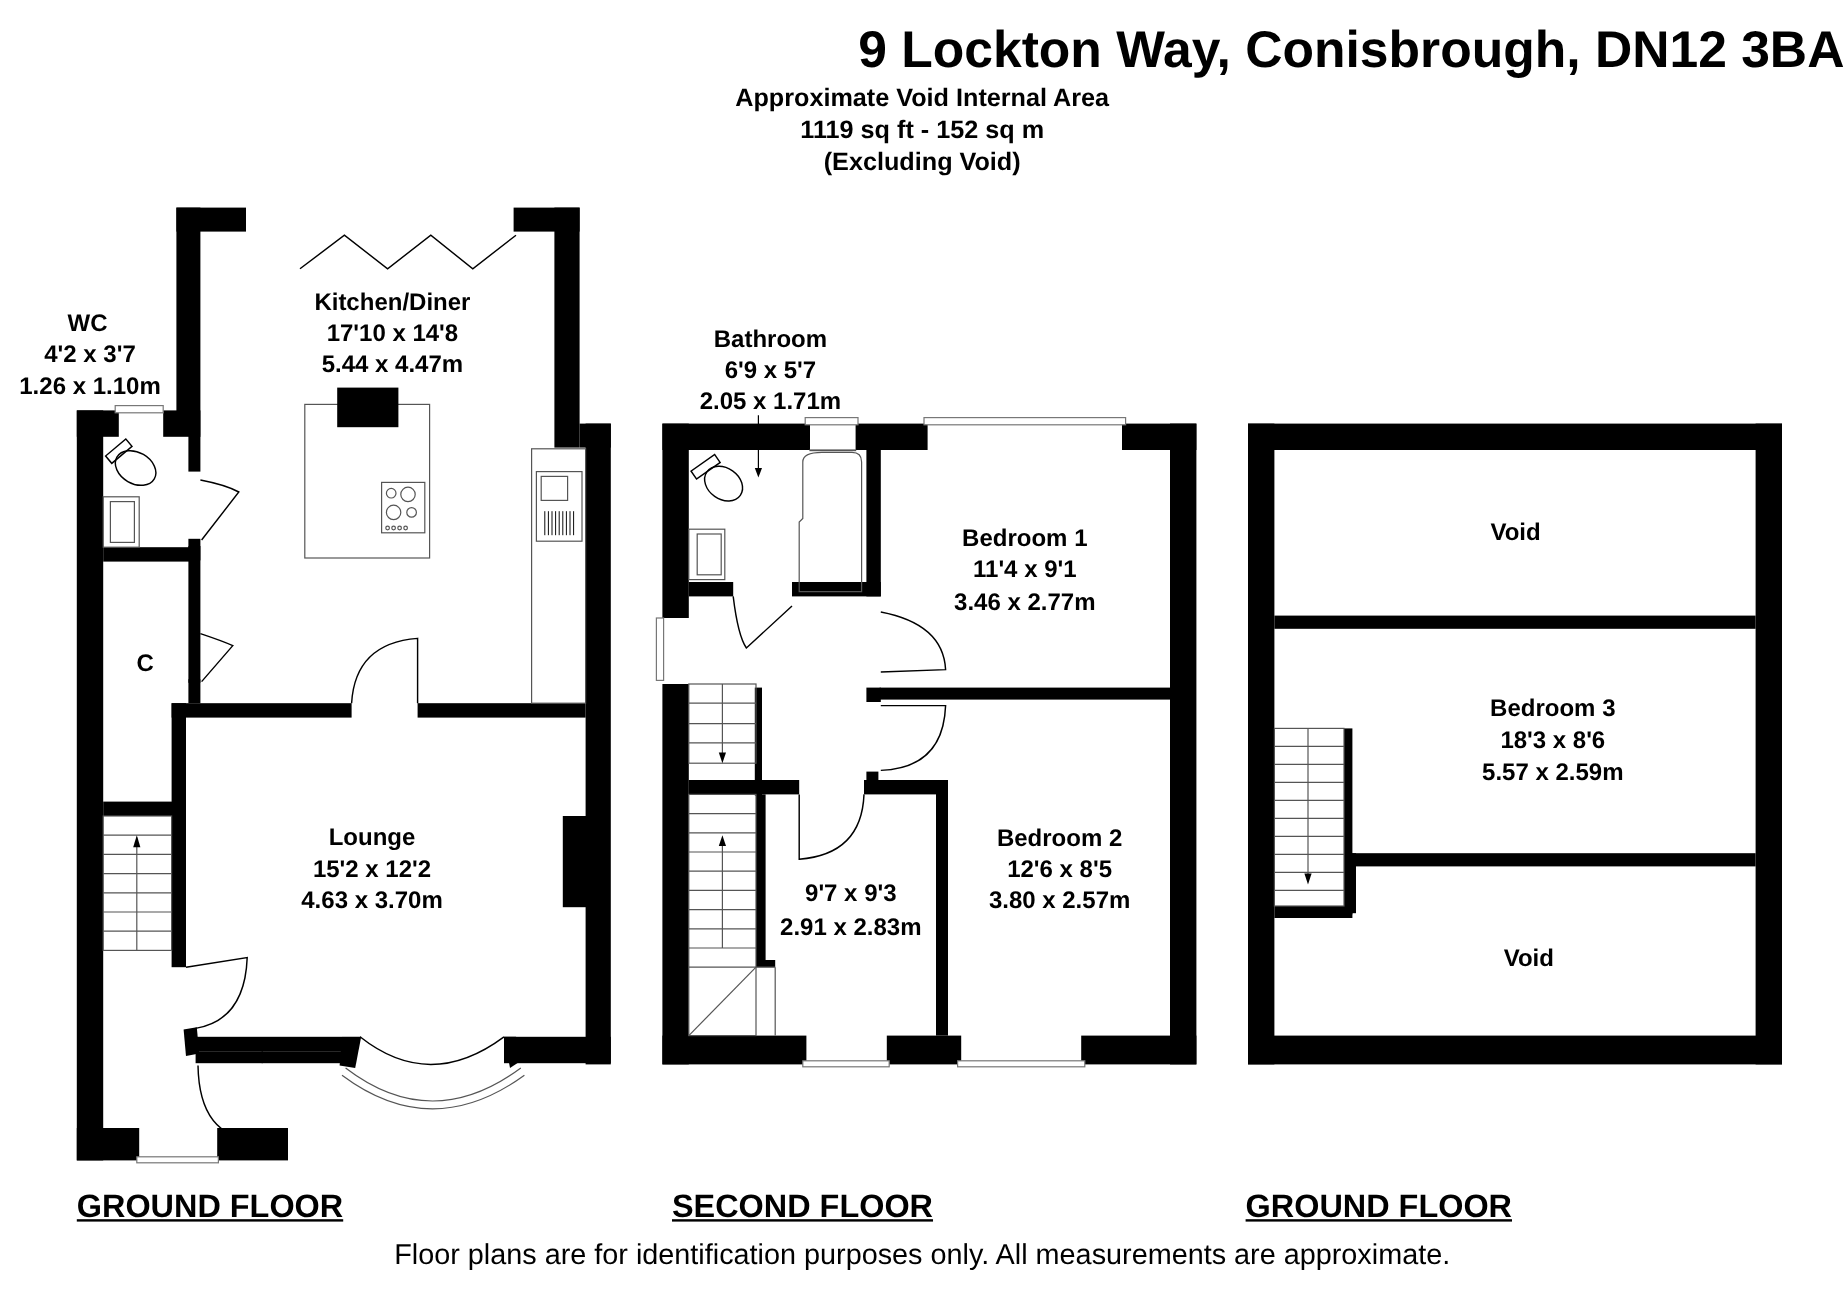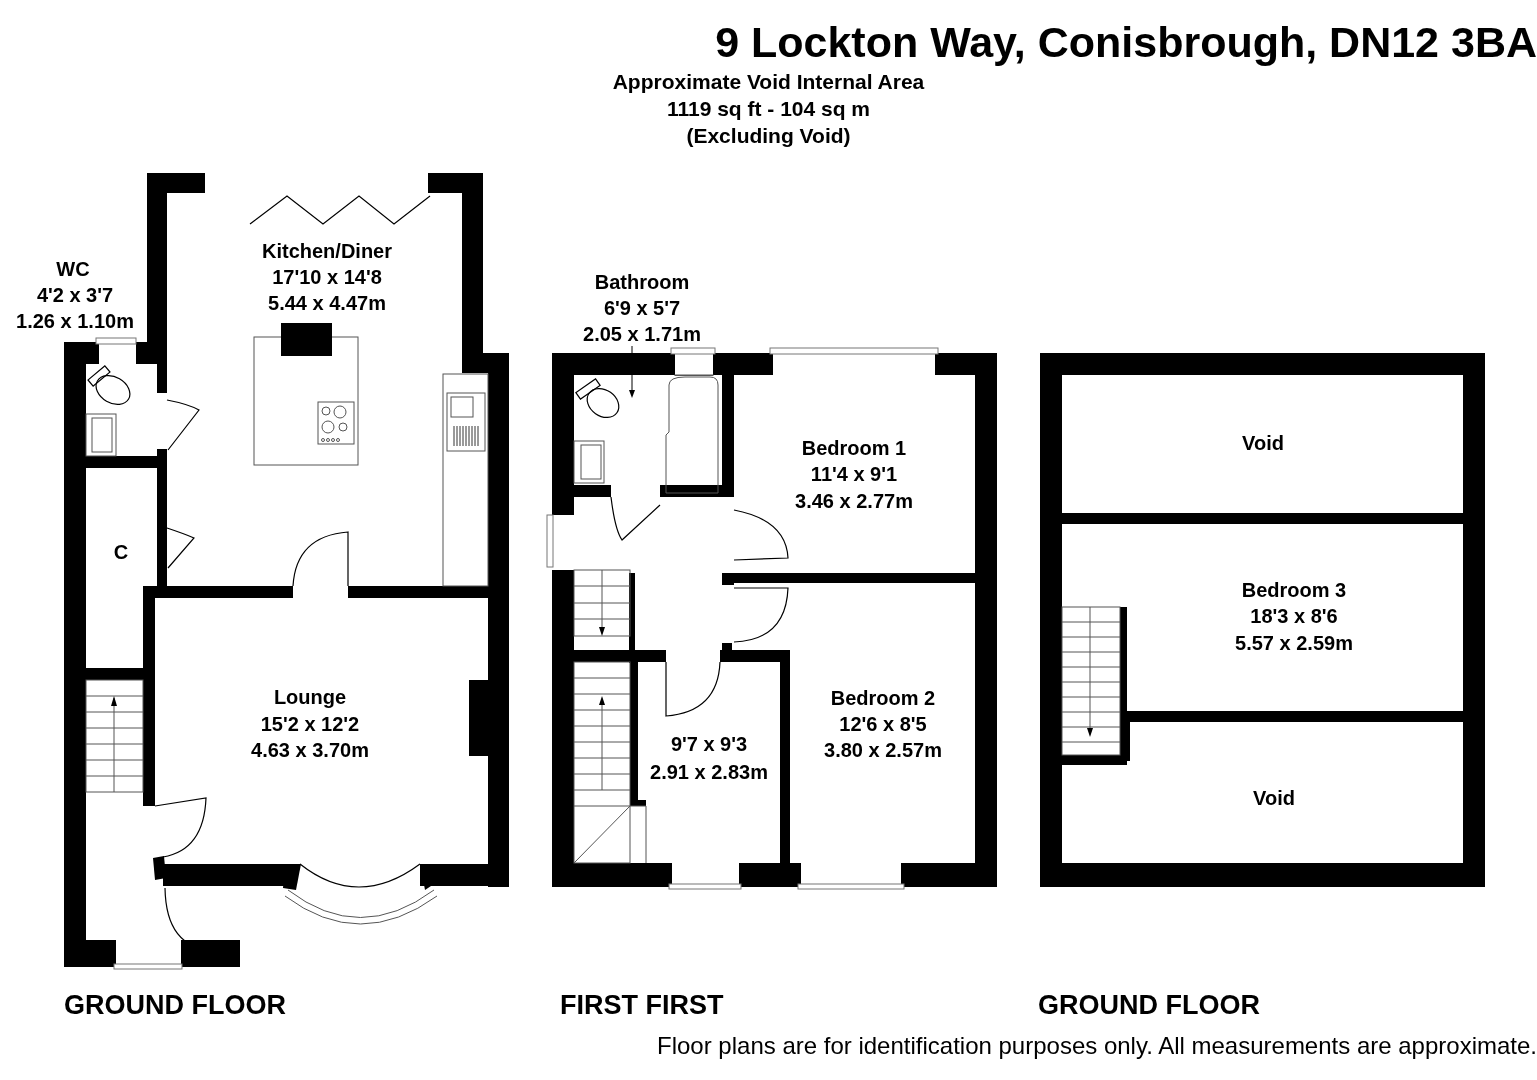--- a/index.html
+++ b/index.html
@@ -6,29 +6,29 @@
   body { width: 1537px; height: 1080px; position: relative; overflow: hidden; font-family: "Liberation Sans", sans-serif; color: #000; }
   .title { position: absolute; left: 0; width: 1537px; top: 18px; text-align: right; font-size: 43px; font-weight: bold; letter-spacing: 0px; }
   .subtitle { position: absolute; left: 0; width: 1537px; text-align: center; font-size: 21px; font-weight: bold; }
   .sub1 { top: 70px; } .sub2 { top: 97px; } .sub3 { top: 124px; }
   svg.plan { position: absolute; left: 0; top: 0; }
   .wall { fill: #000; }
   .line { fill: none; stroke: #000; stroke-width: 1.2; }
   .thin { fill: none; stroke: #555; stroke-width: 1; }
   .win { fill: #fff; stroke: #777; stroke-width: 1; }
   .lbl { font-family: "Liberation Sans", sans-serif; font-weight: bold; font-size: 20px; fill: #000; text-anchor: middle; }
-  .floor-label { position: absolute; top: 990px; font-size: 27px; font-weight: bold; }
-  .disclaimer { position: absolute; left: 0; width: 1537px; top: 1032px; text-align: right; font-size: 24px; }
+  .floor-label { position: absolute; top: 990px; font-size: 27px; font-weight: bold; text-decoration: underline; }
+  .disclaimer { position: absolute; left: 0; width: 1537px; top: 1032px; text-align: center; font-size: 24px; }
 </style>
 </head>
 <body>
 
 <div class="title">9 Lockton Way, Conisbrough, DN12 3BA</div>
 <div class="subtitle sub1">Approximate Void Internal Area</div>
-<div class="subtitle sub2">1119 sq ft - 104 sq m</div>
+<div class="subtitle sub2">1119 sq ft - 152 sq m</div>
 <div class="subtitle sub3">(Excluding Void)</div>
 
 <svg class="plan" width="1537" height="1080" viewBox="0 0 1537 1080">
 
   <g>
 
     <rect class="wall" x="147" y="173" width="58" height="20"></rect>
     <rect class="wall" x="147" y="173" width="20" height="190"></rect>
     <rect class="wall" x="428" y="173" width="55" height="20"></rect>
     <rect class="wall" x="462" y="173" width="21" height="200"></rect>
@@ -247,16 +247,16 @@
 
     <text class="lbl" x="1263" y="450">Void</text>
     <text class="lbl" x="1294" y="597">Bedroom 3</text>
     <text class="lbl" x="1294" y="623">18'3 x 8'6</text>
     <text class="lbl" x="1294" y="650">5.57 x 2.59m</text>
     <text class="lbl" x="1274" y="805">Void</text>
   </g>
 </svg>
 
 <div class="floor-label" style="left:64px;">GROUND FLOOR</div>
-<div class="floor-label" style="left:560px;">FIRST FIRST</div>
+<div class="floor-label" style="left:560px;">SECOND FLOOR</div>
 <div class="floor-label" style="left:1038px;">GROUND FLOOR</div>
 
 <div class="disclaimer">Floor plans are for identification purposes only. All measurements are approximate.</div>
 
 </body></html>

